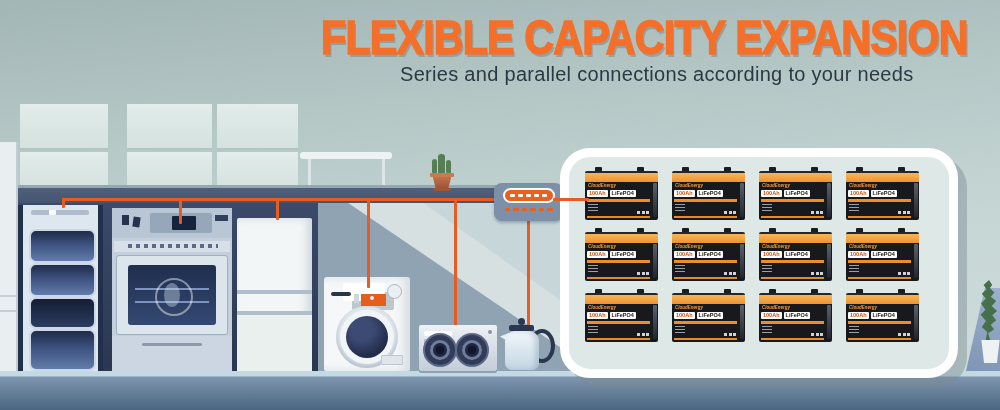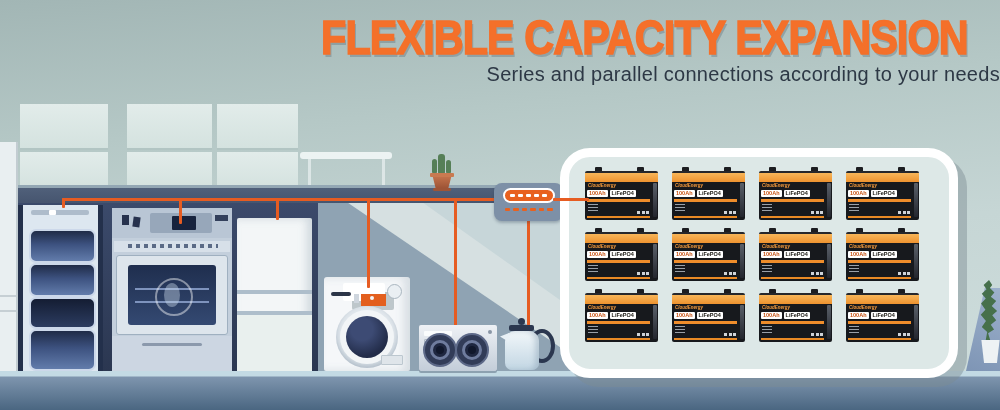--- a/index.html
+++ b/index.html
@@ -5,21 +5,21 @@
   html,body{margin:0;padding:0;background:#666;}
   #canvas{position:relative;width:1000px;height:410px;overflow:hidden;
           font-family:"Liberation Sans",sans-serif;background:linear-gradient(175deg,#a2b6b5 0%,#b5c8c6 30%,#c6d6d5 60%,#cfdedd 100%);}
   .abs{position:absolute;}
 
   
   .title{left:270px;right:0;top:10px;text-align:center;font-size:48px;font-weight:700;
          letter-spacing:-1px;color:#f4702a;-webkit-text-stroke:1.6px #f4702a;
          transform:scaleX(.86);transform-origin:50% 50%;white-space:nowrap;
          text-shadow:2px 3px 0 rgba(43,52,70,.22);}
-  .subtitle{left:400px;right:0;top:63px;text-align:right;font-size:20px;color:#2d3845;
+  .subtitle{left:400px;right:0;top:63px;text-align:left;font-size:20px;color:#2d3845;
             letter-spacing:.3px;white-space:nowrap;}
 
   
   .cab{background:linear-gradient(180deg,#e2ecea,#d4e2df);border-bottom:2px solid #b2c5c3;}
   .wallshelf-bar{left:300px;top:152px;width:92px;height:7px;background:#eef4f4;border-radius:3px;opacity:.95;}
   .wallshelf-leg{width:3px;height:26px;background:#e0e9e9;top:159px;opacity:.9;}
 
   
   .shelfband{left:0;top:185px;width:600px;height:18px;
              background:linear-gradient(180deg,#93a7b4 0,#93a7b4 3px,#50607a 3px,#46556f 100%);}

